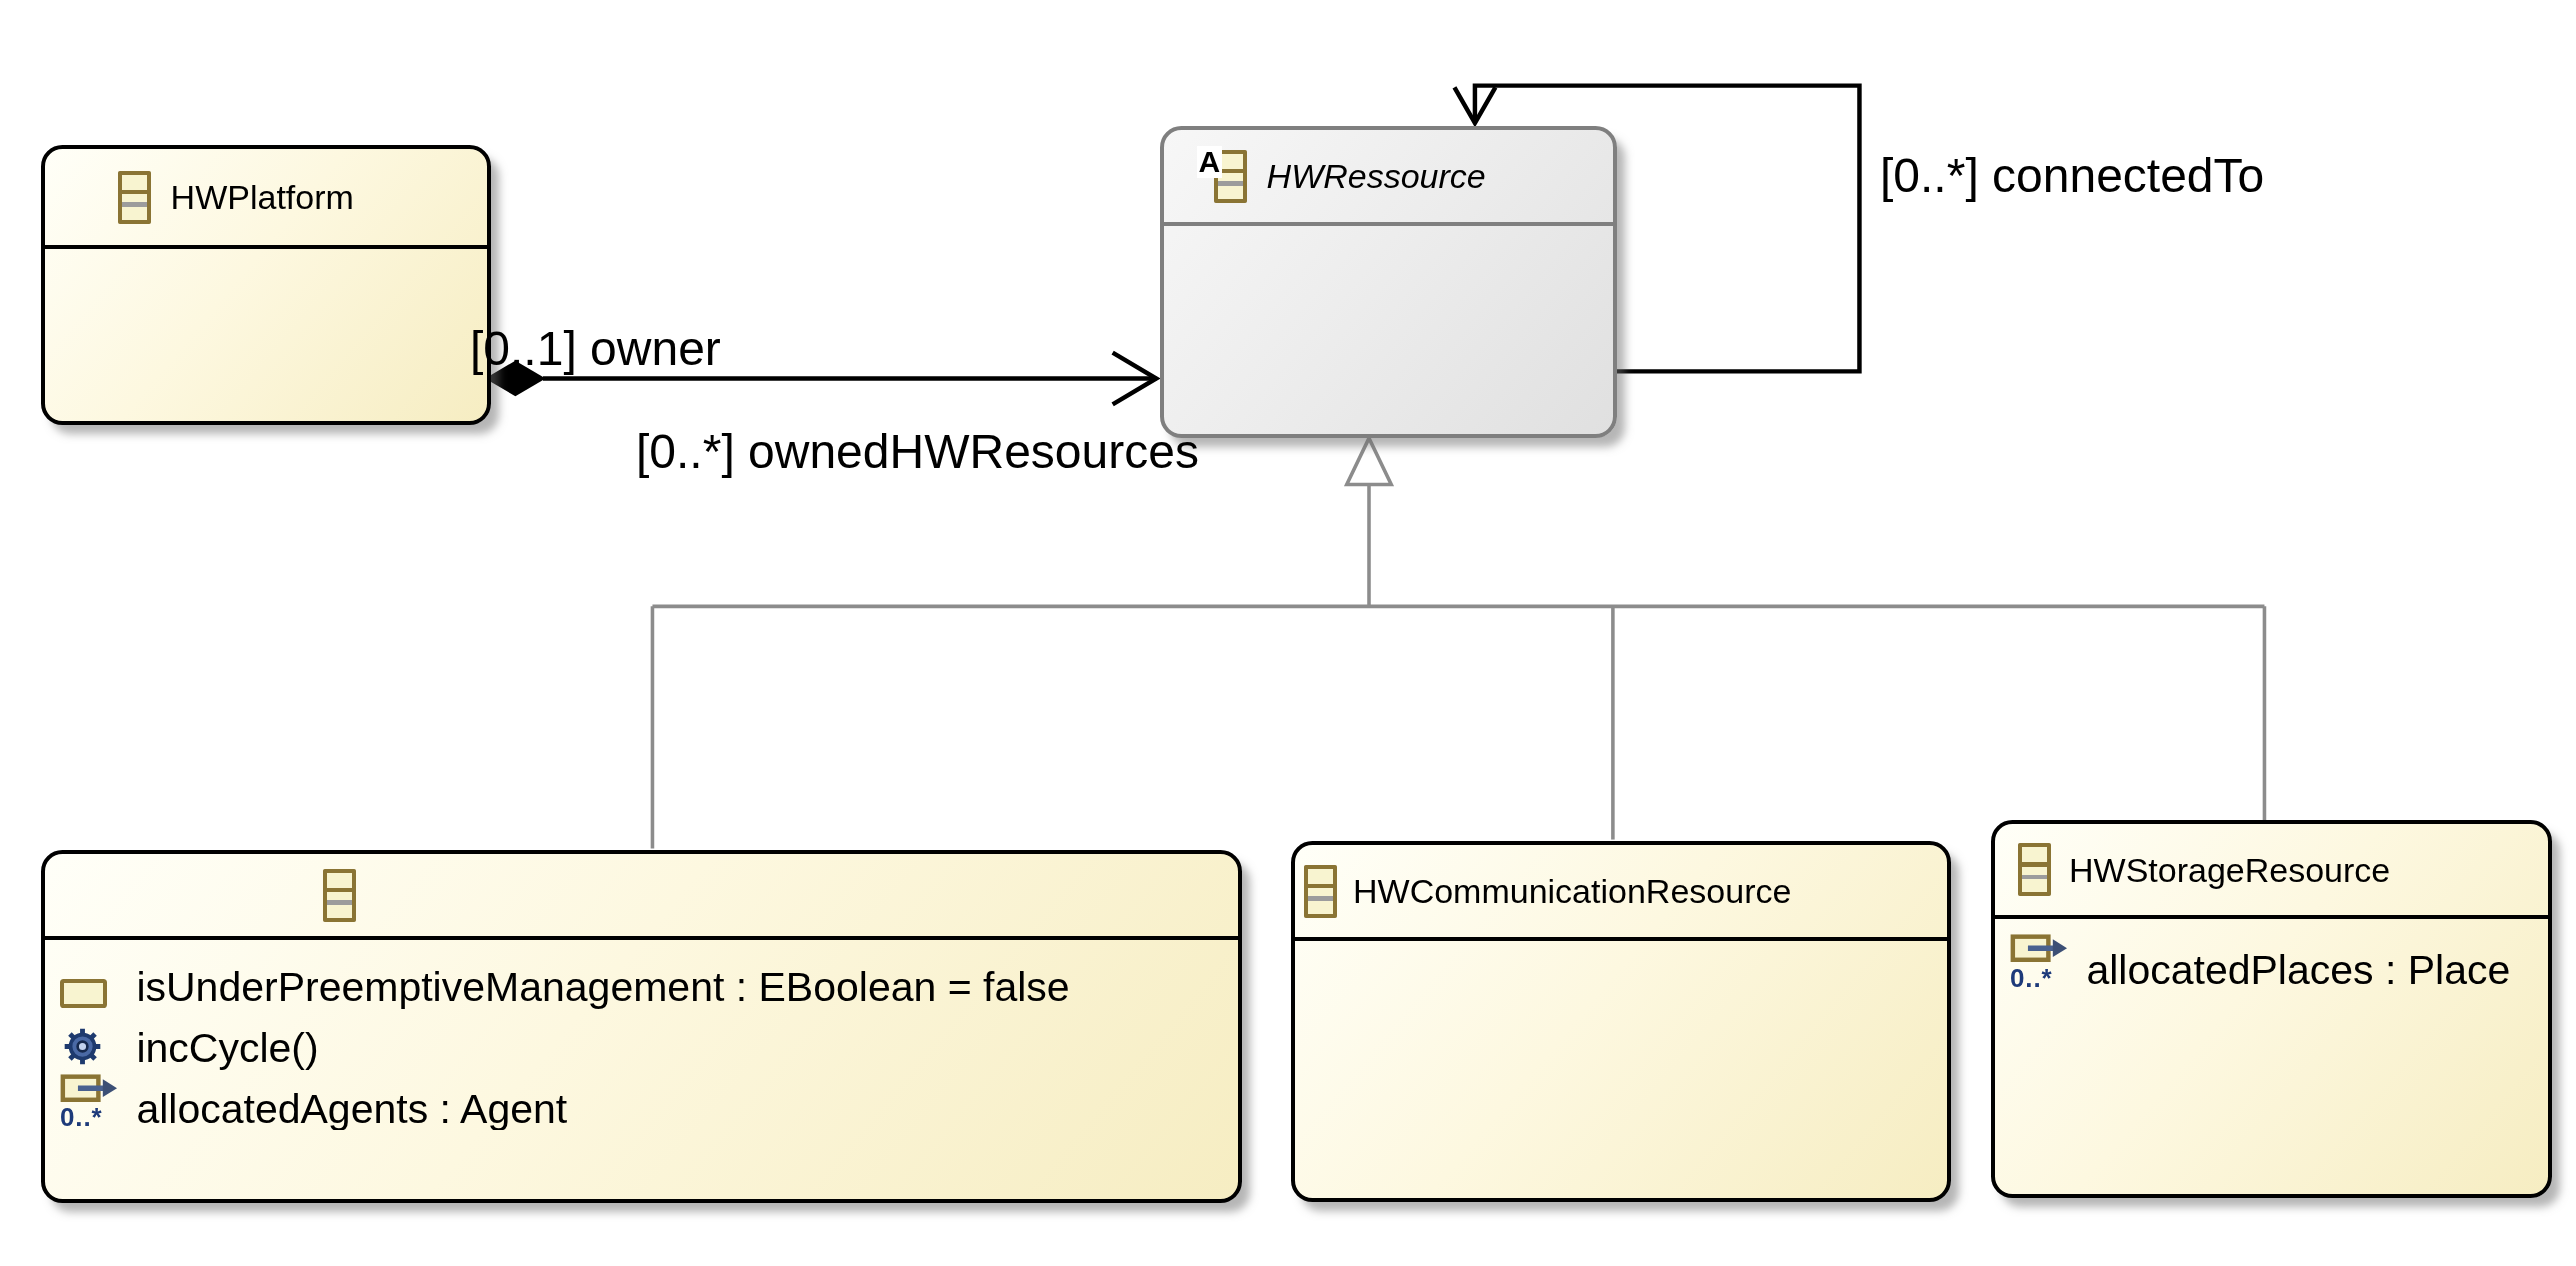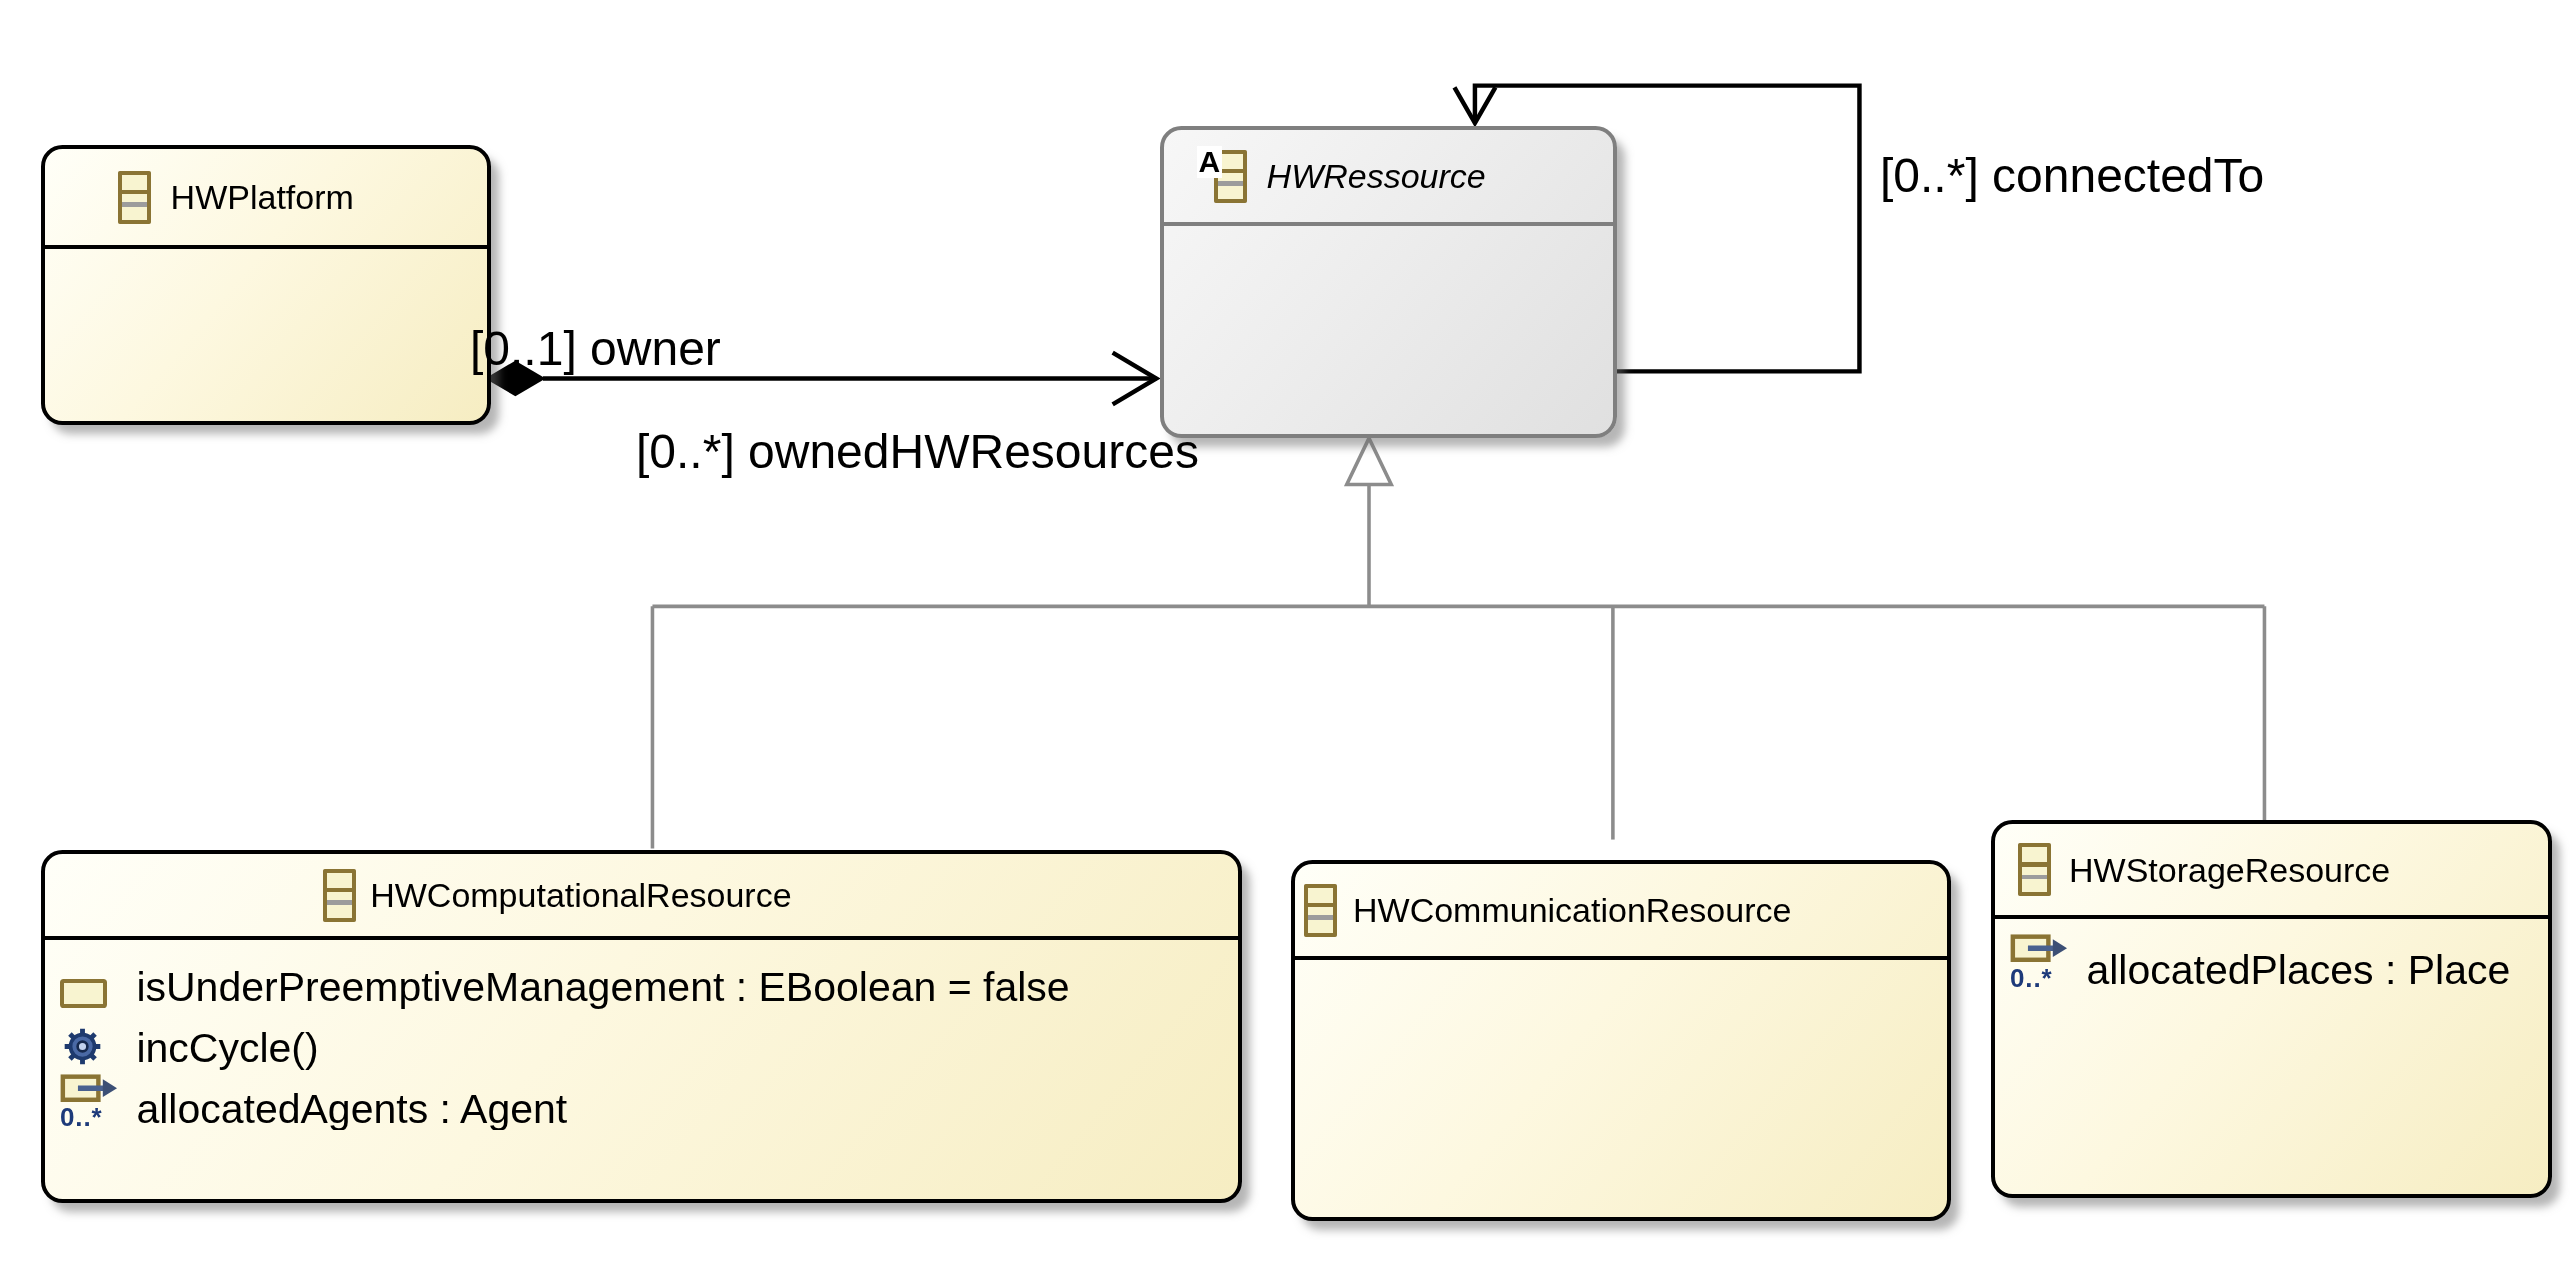--- a/index.html
+++ b/index.html
@@ -109,21 +109,20 @@
     </div>
     <div class="cls-body"></div>
   </div>
 
   <div class="cls" style="left:41px;top:850px;width:1201px;height:353px;">
     <div class="cls-header" style="height:86px;padding-left:278px;gap:14.2px;">
       <span class="eclass-icon">
           <span class="b1"></span>
           <span class="b2"></span>
         </span>
-      <span class="cls-title">HWComputationalResource</span>
     </div>
     <div class="cls-body">
       <div class="member">
         <span class="m-icon">
             <span class="eattr-icon"></span>
           </span>
         <span class="member-text">isUnderPreemptiveManagement : EBoolean = false</span>
       </div>
       <div class="member">
         <span class="m-icon">
@@ -147,21 +146,21 @@
             <line x1="20" y1="16" x2="50" y2="16" stroke="#49618f" stroke-width="6"></line>
             <polygon points="48,6 64,16 48,26" fill="#3c4f75"></polygon>
           </svg>
           <span class="ref-mult">0..*</span>
         </span>
         <span class="member-text clip">allocatedAgents : Agent</span>
       </div>
     </div>
   </div>
 
-  <div class="cls" style="left:1291px;top:841px;width:660px;height:361px;margin-top:19px;">
+  <div class="cls" style="left:1291px;top:841px;width:660px;height:361px;">
     <div class="cls-header" style="height:96px;padding-left:9px;gap:16px;">
       <span class="eclass-icon">
           <span class="b1"></span>
           <span class="b2"></span>
         </span>
       <span class="cls-title">HWCommunicationResource</span>
     </div>
     <div class="cls-body"></div>
   </div>
 

